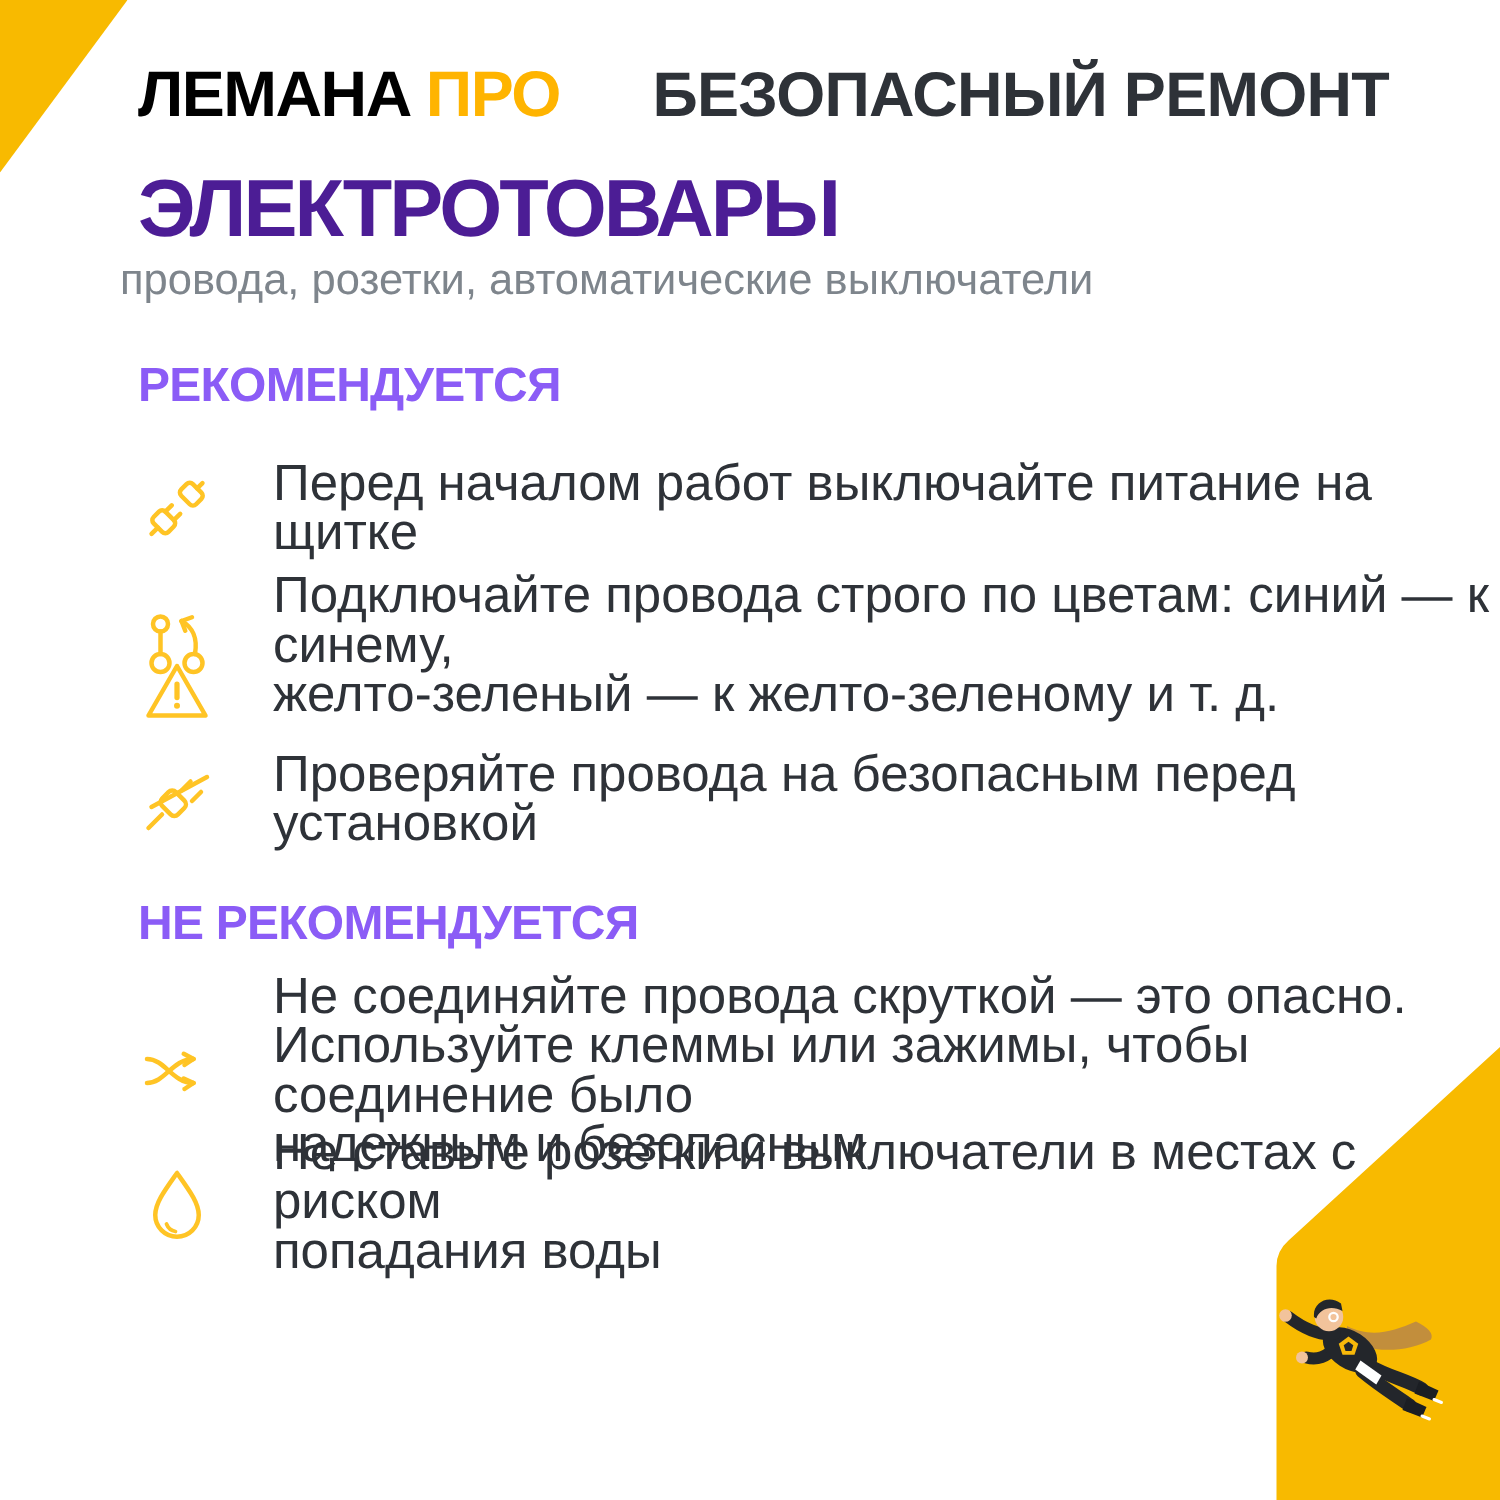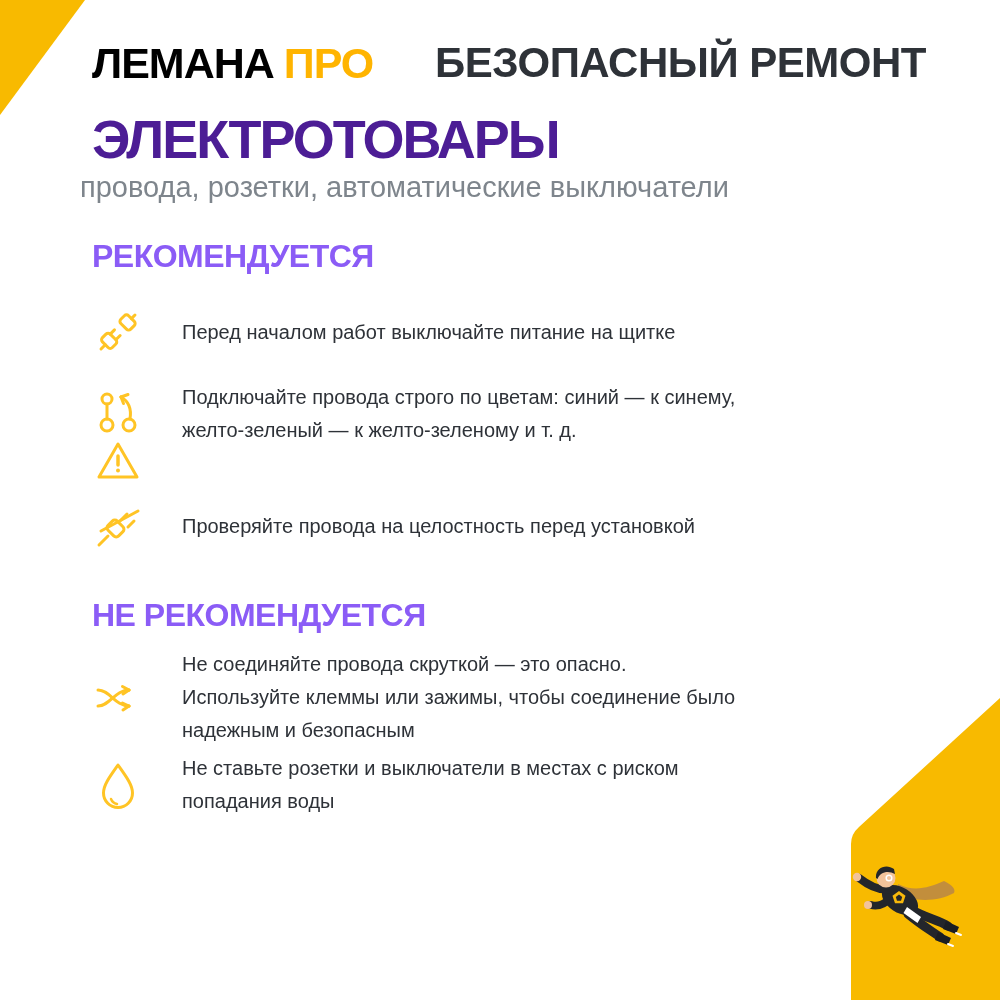--- a/index.html
+++ b/index.html
@@ -23,21 +23,21 @@
   
   .page-title{position:absolute;left:92px;top:112px;line-height:1;font-size:54px;font-weight:900;letter-spacing:-2px;color:#4c1d95;white-space:nowrap;}
   .page-subtitle{position:absolute;left:80px;top:172px;line-height:1.1;font-size:29px;font-weight:400;color:#7E858C;white-space:nowrap;}
   
   .section-heading{position:absolute;left:92px;line-height:1;font-size:32px;font-weight:800;letter-spacing:-0.5px;color:#8b5cf6;white-space:nowrap;}
   .heading-rec{top:240px;}
   .heading-notrec{top:599px;}
   
   .row{position:absolute;left:92px;display:flex;align-items:center;gap:38px;}
   .row .icon-box{width:52px;height:52px;flex:none;display:flex;align-items:center;justify-content:center;}
-  .row .item-text{font-size:20px;line-height:33px;color:#2E3238;white-space:pre-line;}
+  .row .item-text{font-size:34px;line-height:33px;color:#2E3238;white-space:pre-line;}
   .r1{top:306px;} .r2{top:370px;margin-top:11px;} .r3{top:436px;} .r4{top:500px;}
   .n1{top:648px;} .n2{top:752px;}
   svg{display:block;}
 </style>
 </head>
 <body>
 
 <svg class="corner corner-tl" width="85" height="115" viewBox="0 0 85 115">
   <polygon points="0,0 85,0 0,115" fill="#F8BA00"></polygon>
 </svg>
@@ -100,21 +100,21 @@
 <div class="row r4">
   <span class="icon-box">
     <svg width="52" height="52" viewBox="0 0 52 52" fill="none" stroke="#FFC425" stroke-width="3" stroke-linecap="round" stroke-linejoin="round">
       <rect x="16" y="22" width="15" height="13" rx="3.5" transform="rotate(45 23.5 28.5)"></rect>
       <path d="M29 20 l6 -6"></path>
         <path d="M36 27 l6 -6"></path>
       <path d="M16 36 l-9 9"></path>
       <path d="M9 31 L46 11"></path>
     </svg>
   </span>
-  <span class="item-text">Проверяйте провода на целостность перед установкой</span>
+  <span class="item-text">Проверяйте провода на безопасным перед установкой</span>
 </div>
 
 <div class="section-heading heading-notrec">НЕ РЕКОМЕНДУЕТСЯ</div>
 
 <div class="row n1">
   <span class="icon-box">
     <svg width="52" height="52" viewBox="0 0 52 52" fill="none" stroke="#FFC425" stroke-width="3" stroke-linecap="round" stroke-linejoin="round">
       <path d="M6 18 C18 18 23 34 37 34"></path>
       <path d="M37 34 l-6.5 -3"></path>
         <path d="M37 34 l-6 4"></path>

